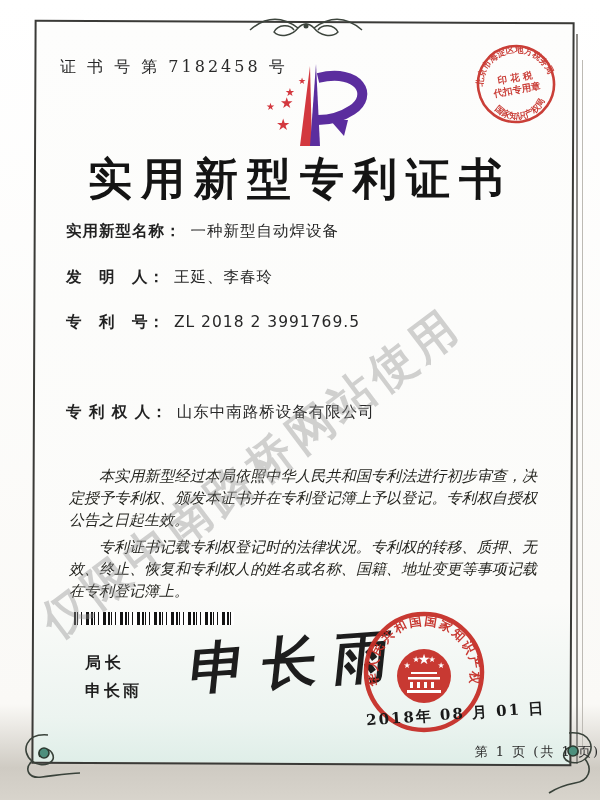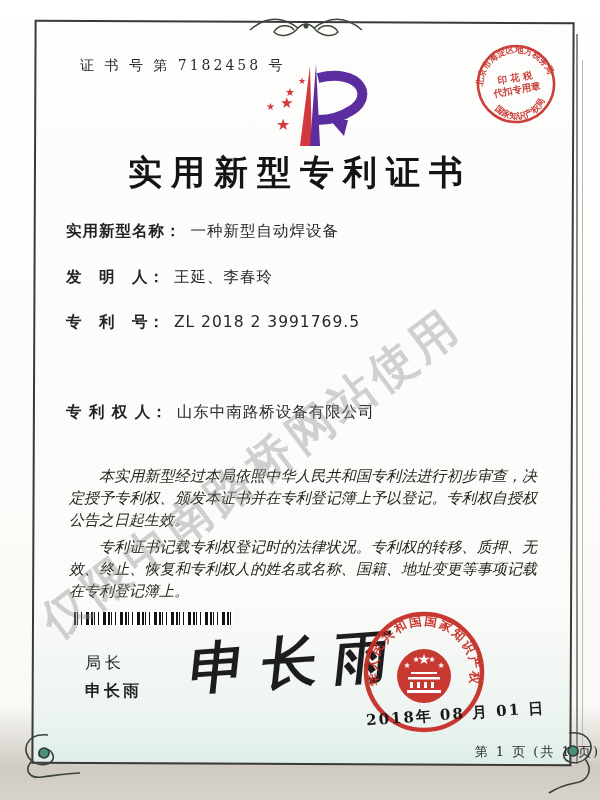--- a/index.html
+++ b/index.html
@@ -8,38 +8,38 @@
     background:linear-gradient(180deg,#ffffff 0%,#faf9f6 88%,#cfcbc3 96%,#d8d4cc 100%);
     font-family:"DejaVu Serif","Liberation Serif",serif; color:#1f1f1f;
   }
   .sheet{
     position:absolute; left:33px; top:21px; width:536px; height:740px;
     border:2px solid #3a3a37;
     background:linear-gradient(180deg,#fdfdfc 0%,#fbfbf9 78%,#ecf4f0 94%,#dfeee8 100%);
     transform:rotate(0.25deg);
   }
   .page-edge{position:absolute; background:#8e8c88;}
-  .cert-no{position:absolute; left:80px; top:57px; font-size:14px; letter-spacing:3px; color:#2a2a2a;}
+  .cert-no{position:absolute; left:60px; top:57px; font-size:16px; letter-spacing:3px; color:#2a2a2a;}
   .title{
     position:absolute; left:0; top:150px; width:100%; text-align:center;
-    font-size:34px; font-weight:700; letter-spacing:9px; color:#141414;
+    font-size:44px; font-weight:700; letter-spacing:9px; color:#141414;
   }
   .field-row{position:absolute; left:66px; font-size:15.5px; white-space:nowrap;}
   .field-label{font-weight:700; color:#222; letter-spacing:1px;}
   .field-value{font-family:"DejaVu Sans","Liberation Sans",sans-serif; color:#272727; margin-left:4px; letter-spacing:1px;margin-top:44px;}
   .bodytext{
     position:absolute; left:64px; top:460px; width:478px;
     font-size:15px; line-height:22px; text-align:justify; color:#24241f;
   }
   .bodytext p{margin:5px; text-indent:2em; font-style:italic;}
   .barcode{
     position:absolute; left:74px; top:612px; width:160px; height:13px;
     background:repeating-linear-gradient(90deg,#141414 0 2px,#fff 2px 3px,#141414 3px 4px,#fff 4px 7px,#141414 7px 8px,#fff 8px 12px,#141414 12px 15px,#fff 15px 17px);
   }
-  .signer-title{position:absolute; left:85px; top:653px; font-size:16px; letter-spacing:4px; font-weight:400;}
+  .signer-title{position:absolute; left:85px; top:653px; font-size:16px; letter-spacing:4px; font-weight:700;}
   .signer-name{position:absolute; left:85px; top:681px; font-size:16px; letter-spacing:3px; font-weight:600;}
   .signature{
     position:absolute; left:190px; top:625px; font-size:56px; font-weight:700;
     letter-spacing:16px; color:#1d1d1d; transform:rotate(-4deg) skewX(-10deg);
     font-family:"DejaVu Serif",serif; white-space:nowrap;
   }
   .issue-date{
     position:absolute; left:366px; top:705px; font-size:15px; font-weight:700;
     letter-spacing:2px; color:#191919; transform:rotate(-4deg); z-index:5; white-space:nowrap;
   }

